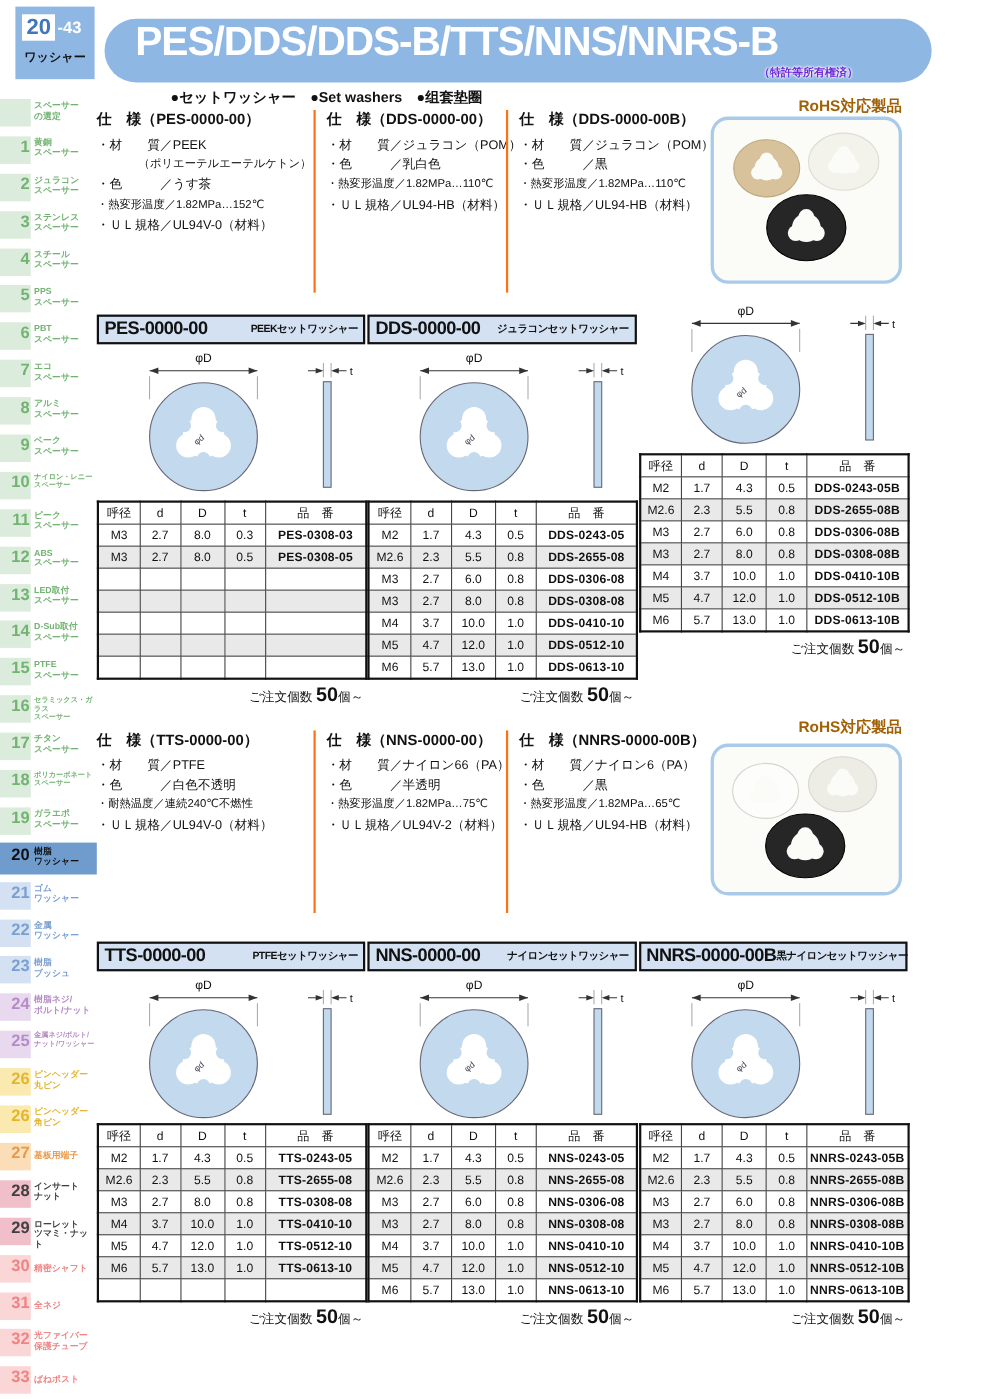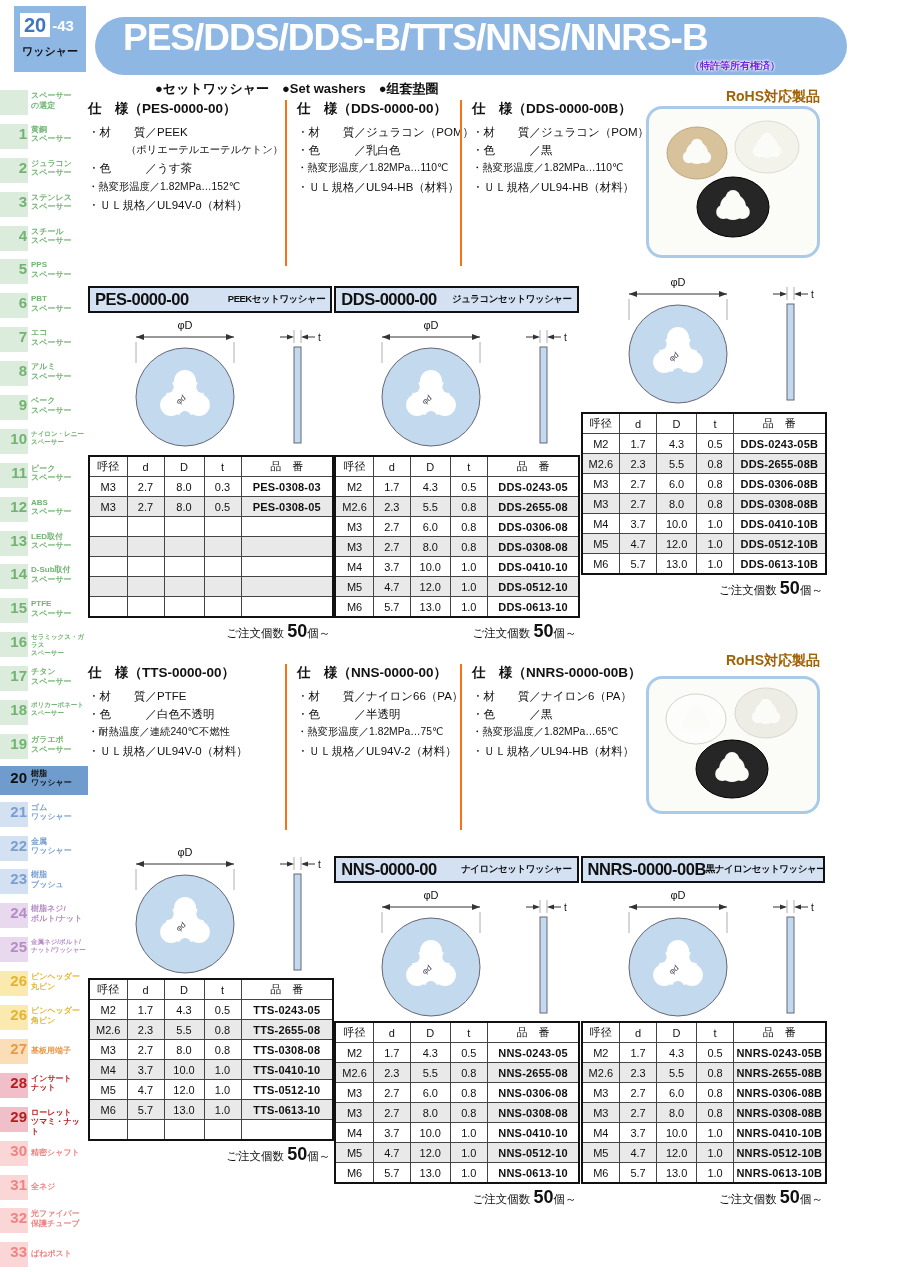--- a/index.html
+++ b/index.html
@@ -30,21 +30,21 @@
   .sb-sq{position:absolute;left:0;top:4px;width:28px;height:25px;}
   .sb-num{position:absolute;left:0;top:5px;width:27px;text-align:right;font-size:15px;font-weight:bold;}
   .sb-label{position:absolute;left:31px;top:5px;font-size:8px;line-height:1.2;font-weight:bold;white-space:pre-line;}
   .sb-label.single{top:11px;}
   .sb-label.tiny{font-size:6.5px;}
   .g-green .sb-sq{background:#dcecdc}.g-green .sb-num,.g-green .sb-label{color:#72b372}
   .g-blue .sb-sq{background:#d3e1f3}.g-blue .sb-num,.g-blue .sb-label{color:#7aa0d0}
   .g-purple .sb-sq{background:#e8d9ef}.g-purple .sb-num,.g-purple .sb-label{color:#b58cc5}
   .g-yellow .sb-sq{background:#fbeab0}.g-yellow .sb-num,.g-yellow .sb-label{color:#e3b52f}
   .g-orange .sb-sq{background:#fbdeb8}.g-orange .sb-num,.g-orange .sb-label{color:#e79a4a}
-  .g-red .sb-sq{background:#f0bfc9}.g-red .sb-num,.g-red .sb-label{color:#b91c1c}
+  .g-red .sb-sq{background:#f0bfc9}.g-red .sb-num,.g-red .sb-label{color:#404040}
   .g-pink .sb-sq{background:#fbd6d6}.g-pink .sb-num,.g-pink .sb-label{color:#ee8484}
   .g-current .sb-sq{background:#6f9ccd;width:88px;height:29px;top:2px;}
   .g-current .sb-num,.g-current .sb-label{color:#101010;}
 
   
   .specs{position:absolute;left:88px;width:558px;height:166px;display:flex;}
   #specs-top{top:100px;} #specs-bottom{top:664px;}
   .spec-col{box-sizing:border-box;padding-right:4px;}
   .spec-col.c0{width:197px;} .spec-col.c1{width:175px;} .spec-col.c2{width:186px;}
   .spec-col + .spec-col{border-left:2px solid #f97316;padding-left:10px;}
@@ -692,20 +692,24 @@
               <td>1.0</td>
               <td class="code">DDS-0613-10B</td>
             </tr>
           </tbody>
         </table>
         <div class="pnote"><span>ご注文個数 </span><b>50</b><span>個～</span></div>
       </section>
     </section>
   <section class="products" id="products-bottom">
       <section class="product">
+        <div class="ptitle">
+          <span class="pcode">TTS-0000-00</span>
+          <span class="pname long">PTFEセットワッシャー</span>
+        </div>
         <div class="pdiagram"><svg width="244" height="140" viewBox="0 0 244 140">
     <line x1="48" y1="29" x2="48" y2="50" stroke="#999" stroke-width="0.8"></line>
     <line x1="146" y1="29" x2="146" y2="50" stroke="#999" stroke-width="0.8"></line>
     <line x1="48" y1="24" x2="146" y2="24" stroke="#333" stroke-width="1"></line>
     <polygon points="48,24 56,21 56,27" fill="#333"></polygon>
     <polygon points="146,24 138,21 138,27" fill="#333"></polygon>
     <text x="97" y="16" font-size="11" text-anchor="middle" fill="#111">φD</text>
     <circle cx="97" cy="84" r="49" fill="#c3d9ee" stroke="#667" stroke-width="1"></circle>
     <circle cx="97" cy="84" r="19" fill="#fff"></circle>
     <circle cx="97.0" cy="68.0" r="11" fill="#fff"></circle>

